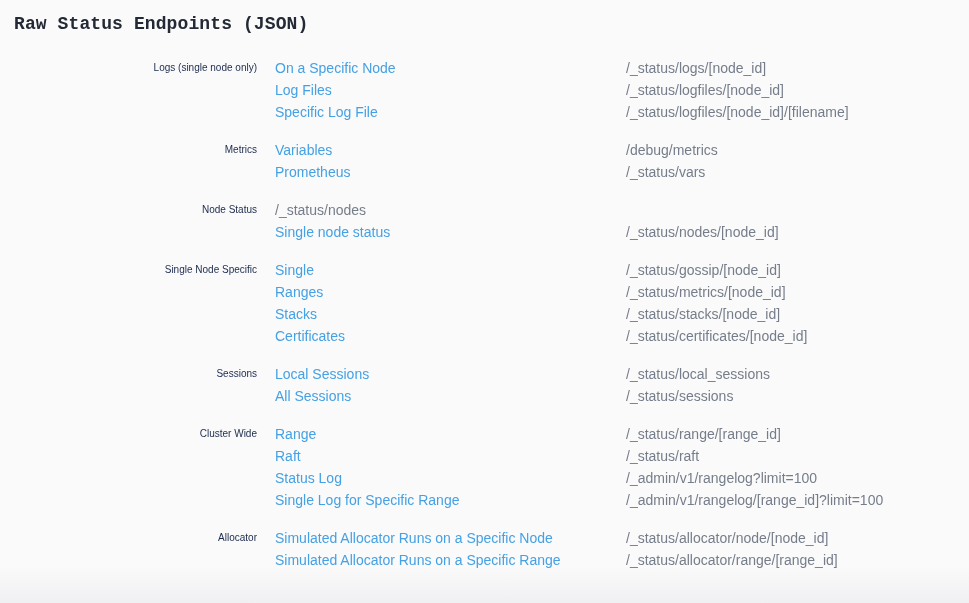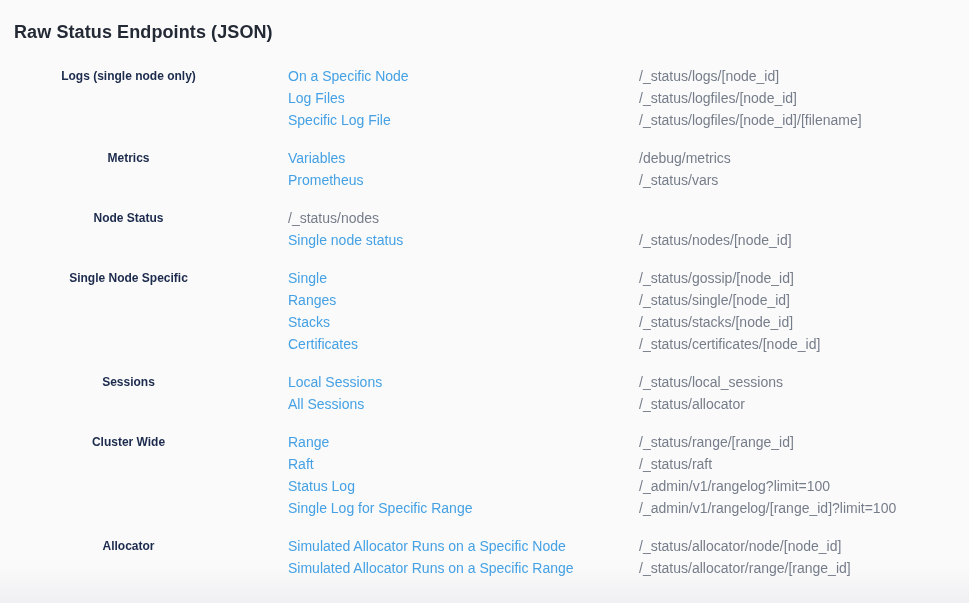--- a/index.html
+++ b/index.html
@@ -10,46 +10,47 @@
     --link:#45a1e4;
     --path:#767d8a;
   }
   *{box-sizing:border-box;margin:0;padding:0;}
   html,body{width:969px;height:603px;overflow:hidden;}
   body{
     font-family:"Liberation Sans","DejaVu Sans",sans-serif;
     background:linear-gradient(180deg,var(--bg) 0%,var(--bg) 94%,var(--bg-bottom) 100%);
   }
   .page-title{
-    margin:22px 0 0 14px;
+    margin:14px 0 0 14px;
     font-size:18px;
     line-height:21px;
     font-weight:700;
     letter-spacing:.1px;
     color:var(--title);
+    font-family:Liberation Mono, monospace;
   }
   .endpoint-table{
     margin-top:22px;
   }
   .group{
     display:flex;
     margin-bottom:16px;
   }
   .category{
     width:257px;
-    text-align:center;
-    font-size:12px;
-    font-weight:700;
+    text-align:right;
+    font-size:10px;
+    font-weight:400;
     line-height:22px;
     color:var(--category);
     flex:none;
   }
   .rows{
     flex:1;
-    margin-left:31px;
+    margin-left:18px;
   }
   .row{
     display:flex;
     line-height:22px;
     font-size:14px;
   }
   .link{
     width:351px;
     flex:none;
     color:var(--link);
@@ -113,21 +114,21 @@
 
   <div class="group">
     <div class="category">Single Node Specific</div>
     <div class="rows">
         <div class="row">
           <a class="link" href="#">Single</a>
           <span class="path">/_status/gossip/[node_id]</span>
         </div>
         <div class="row">
           <a class="link" href="#">Ranges</a>
-          <span class="path">/_status/single/[node_id]</span>
+          <span class="path">/_status/metrics/[node_id]</span>
         </div>
         <div class="row">
           <a class="link" href="#">Stacks</a>
           <span class="path">/_status/stacks/[node_id]</span>
         </div>
         <div class="row">
           <a class="link" href="#">Certificates</a>
           <span class="path">/_status/certificates/[node_id]</span>
         </div>
       </div>
@@ -135,21 +136,21 @@
 
   <div class="group">
     <div class="category">Sessions</div>
     <div class="rows">
         <div class="row">
           <a class="link" href="#">Local Sessions</a>
           <span class="path">/_status/local_sessions</span>
         </div>
         <div class="row">
           <a class="link" href="#">All Sessions</a>
-          <span class="path">/_status/allocator</span>
+          <span class="path">/_status/sessions</span>
         </div>
       </div>
   </div>
 
   <div class="group">
     <div class="category">Cluster Wide</div>
     <div class="rows">
         <div class="row">
           <a class="link" href="#">Range</a>
           <span class="path">/_status/range/[range_id]</span>

